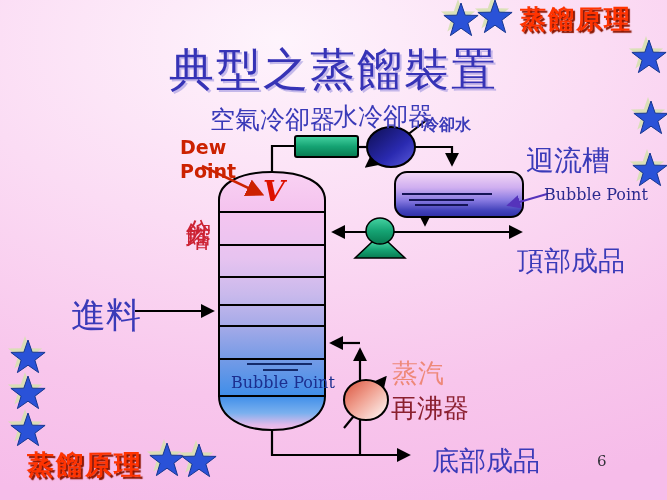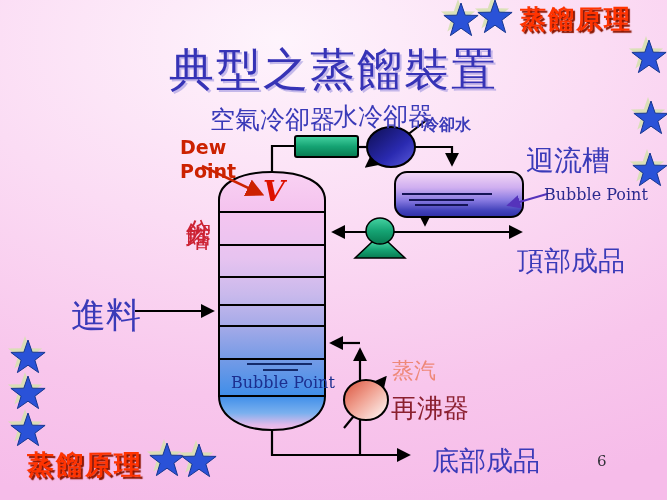--- a/index.html
+++ b/index.html
@@ -15,21 +15,21 @@
   .brand-bottom{left:27px;top:447px;font-size:27px;}
   .lbl{color:#3a3ab8;white-space:nowrap;}
   .lbl-air{left:210px;top:103px;font-size:25px;}
   .lbl-water{left:333px;top:100px;font-size:25px;}
   .lbl-coolwater{left:423px;top:115px;font-size:16px;font-weight:bold;}
   .lbl-drum{left:526px;top:142px;font-size:28px;}
   .lbl-bp-drum{left:544px;top:185px;font-size:16px;color:#2b2b8f;}
   .lbl-topprod{left:517px;top:243px;font-size:27px;}
   .lbl-pump{left:351px;top:253px;font-size:26px;}
   .lbl-feed{left:71px;top:292px;font-size:35px;}
-  .lbl-steam{left:392px;top:356px;font-size:22px;color:#ee8878;}
+  .lbl-steam{left:392px;top:356px;font-size:26px;color:#ee8878;}
   .lbl-reboiler{left:391px;top:391px;font-size:26px;color:#8b2030;}
   .lbl-botprod{left:432px;top:443px;font-size:27px;}
   .lbl-bp-col{left:231px;top:373px;font-size:16px;color:#1c2f8f;}
   .lbl-dew{left:133px;top:135px;width:70px;font-size:19px;line-height:24px;font-weight:bold;
     color:#cc2200;font-family:"DejaVu Sans","Liberation Sans",sans-serif;margin-left:47px;}
   .lbl-column{left:184px;top:199px;font-size:25px;color:#cc2233;writing-mode:vertical-rl;
     text-orientation:upright;letter-spacing:3px;line-height:28px;}
   .lbl-v{left:263px;top:175px;font-size:28px;font-weight:bold;font-style:italic;color:#dd1100;}
   .page-num{left:597px;top:452px;font-size:15px;color:#33333a;}
   svg{display:block;}

